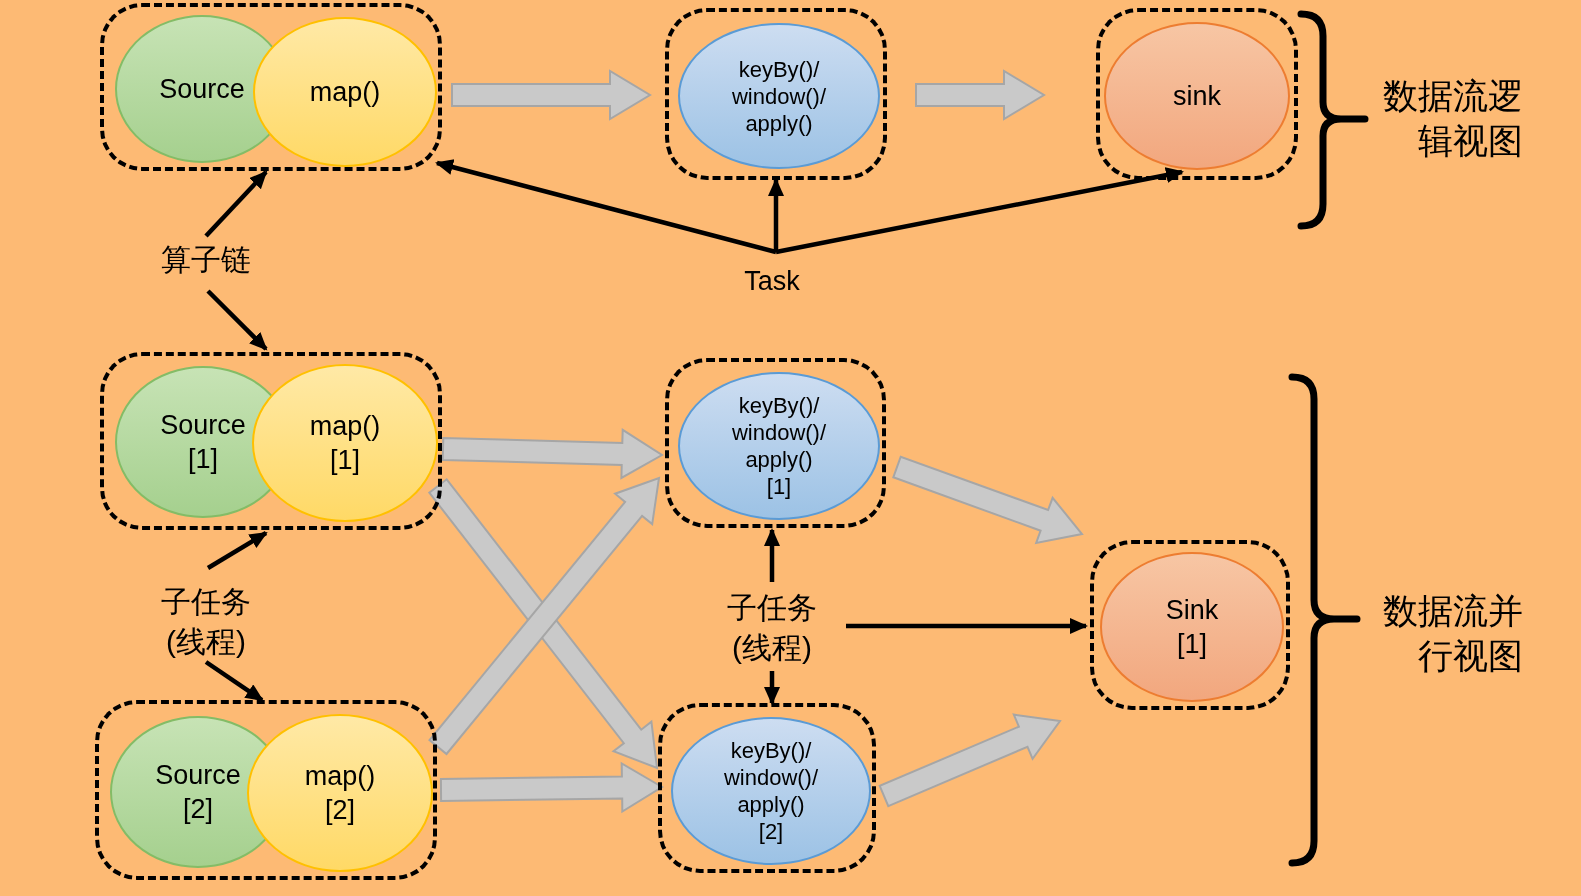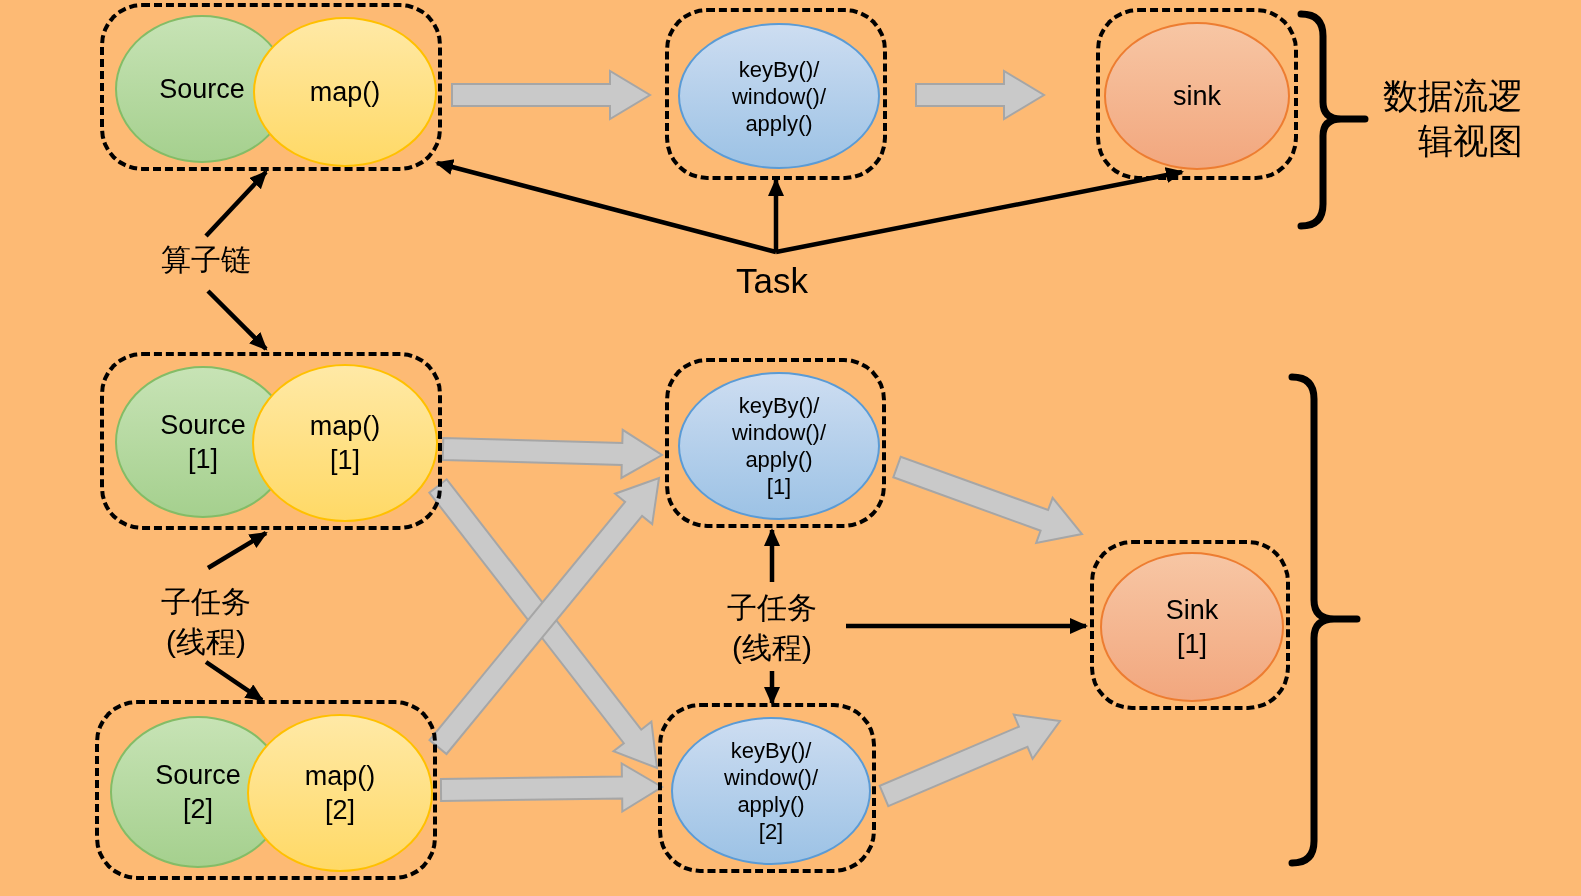--- a/index.html
+++ b/index.html
@@ -128,31 +128,35 @@
 
   <div class="node-box" style="left:1090px;top:540px;width:200px;height:170px">
     <div class="ellipse orange" style="left:6px;top:8px;width:184px;height:150px">
       <span class="node-label">Sink</span>
       <span class="node-label">[1]</span>
     </div>
   </div>
 
   <div class="anno" style="left:148px;top:240px;width:116px">算子链</div>
 
-  <div class="anno" style="left:720px;top:261px;width:104px;font-size:35px">Task</div>
+  <div class="anno" style="left:720px;top:261px;width:104px;font-size:27px">Task</div>
 
   <div class="anno" style="left:147px;top:582px;width:118px">
     <div>子任务</div>
     <div>(线程)</div>
   </div>
 
   <div class="anno" style="left:713px;top:588px;width:118px">
     <div>子任务</div>
     <div>(线程)</div>
   </div>
 
   <div class="brace-label" style="left:1383px;top:73px">
     <div>数据流逻</div>
     <div>辑视图</div>
   </div>
 
+  <div class="brace-label" style="left:1383px;top:588px">
+    <div>数据流并</div>
+    <div>行视图</div>
+  </div>
 
 </div>
 
 </body></html>

